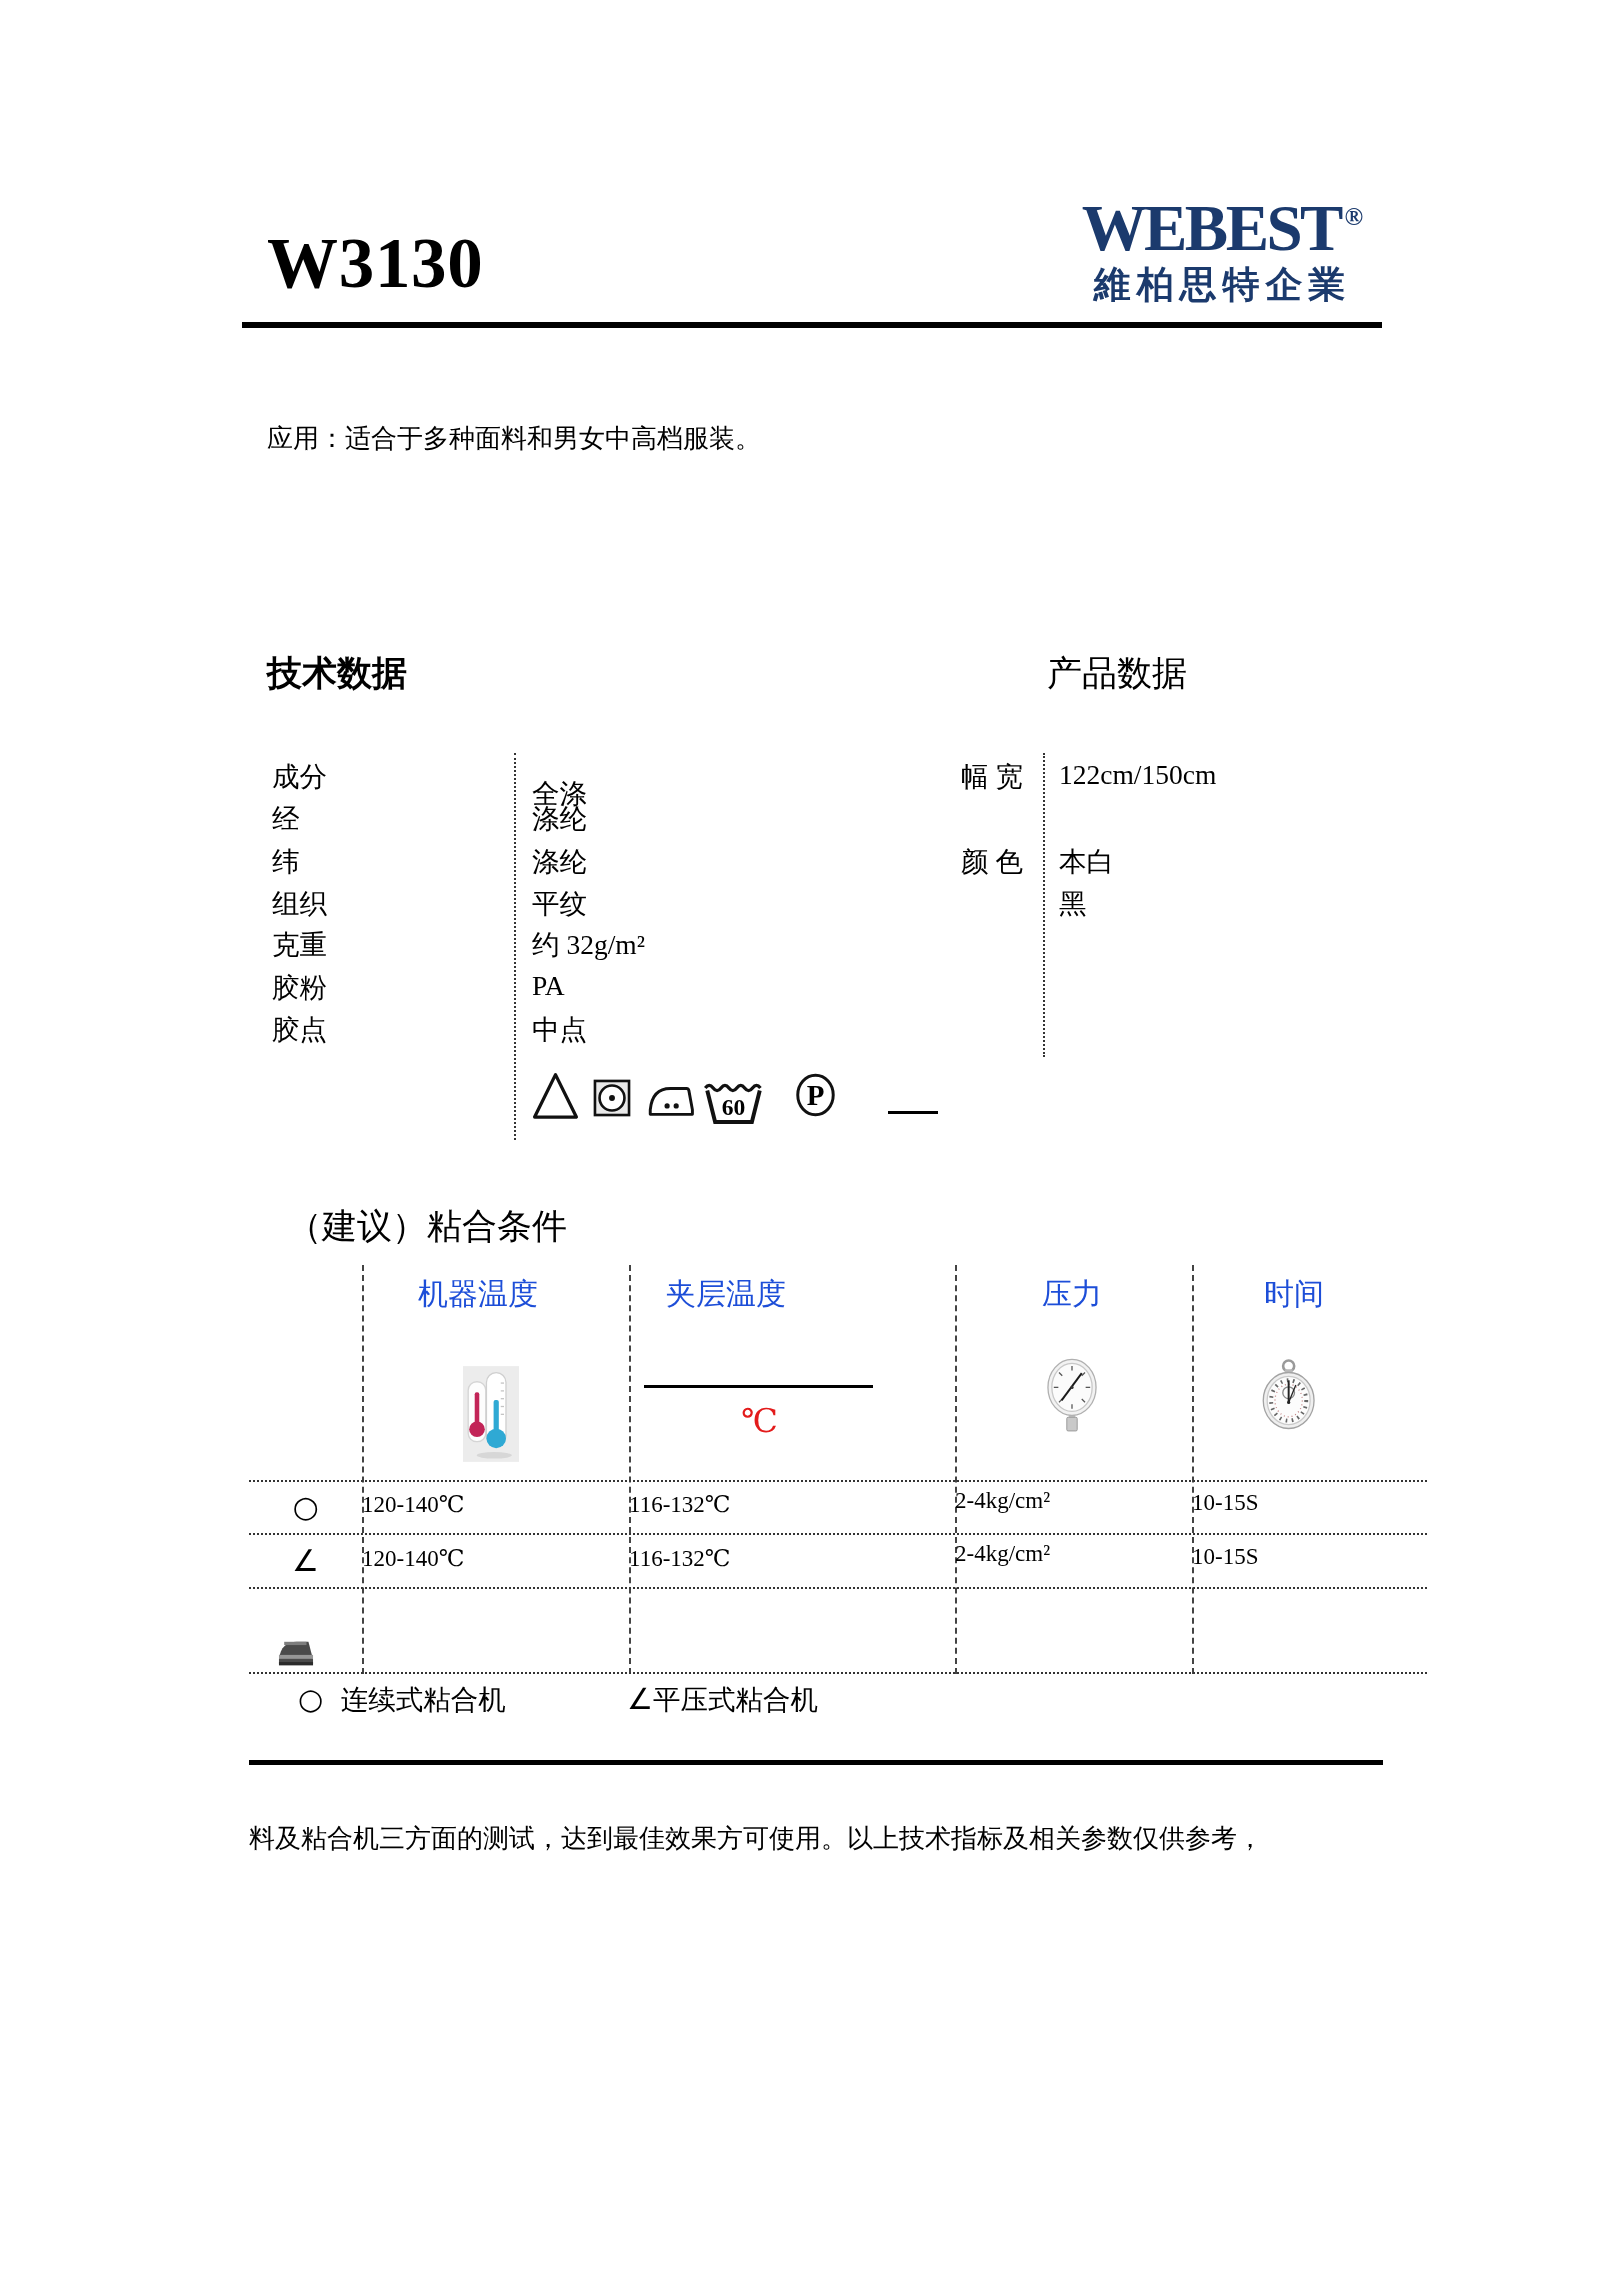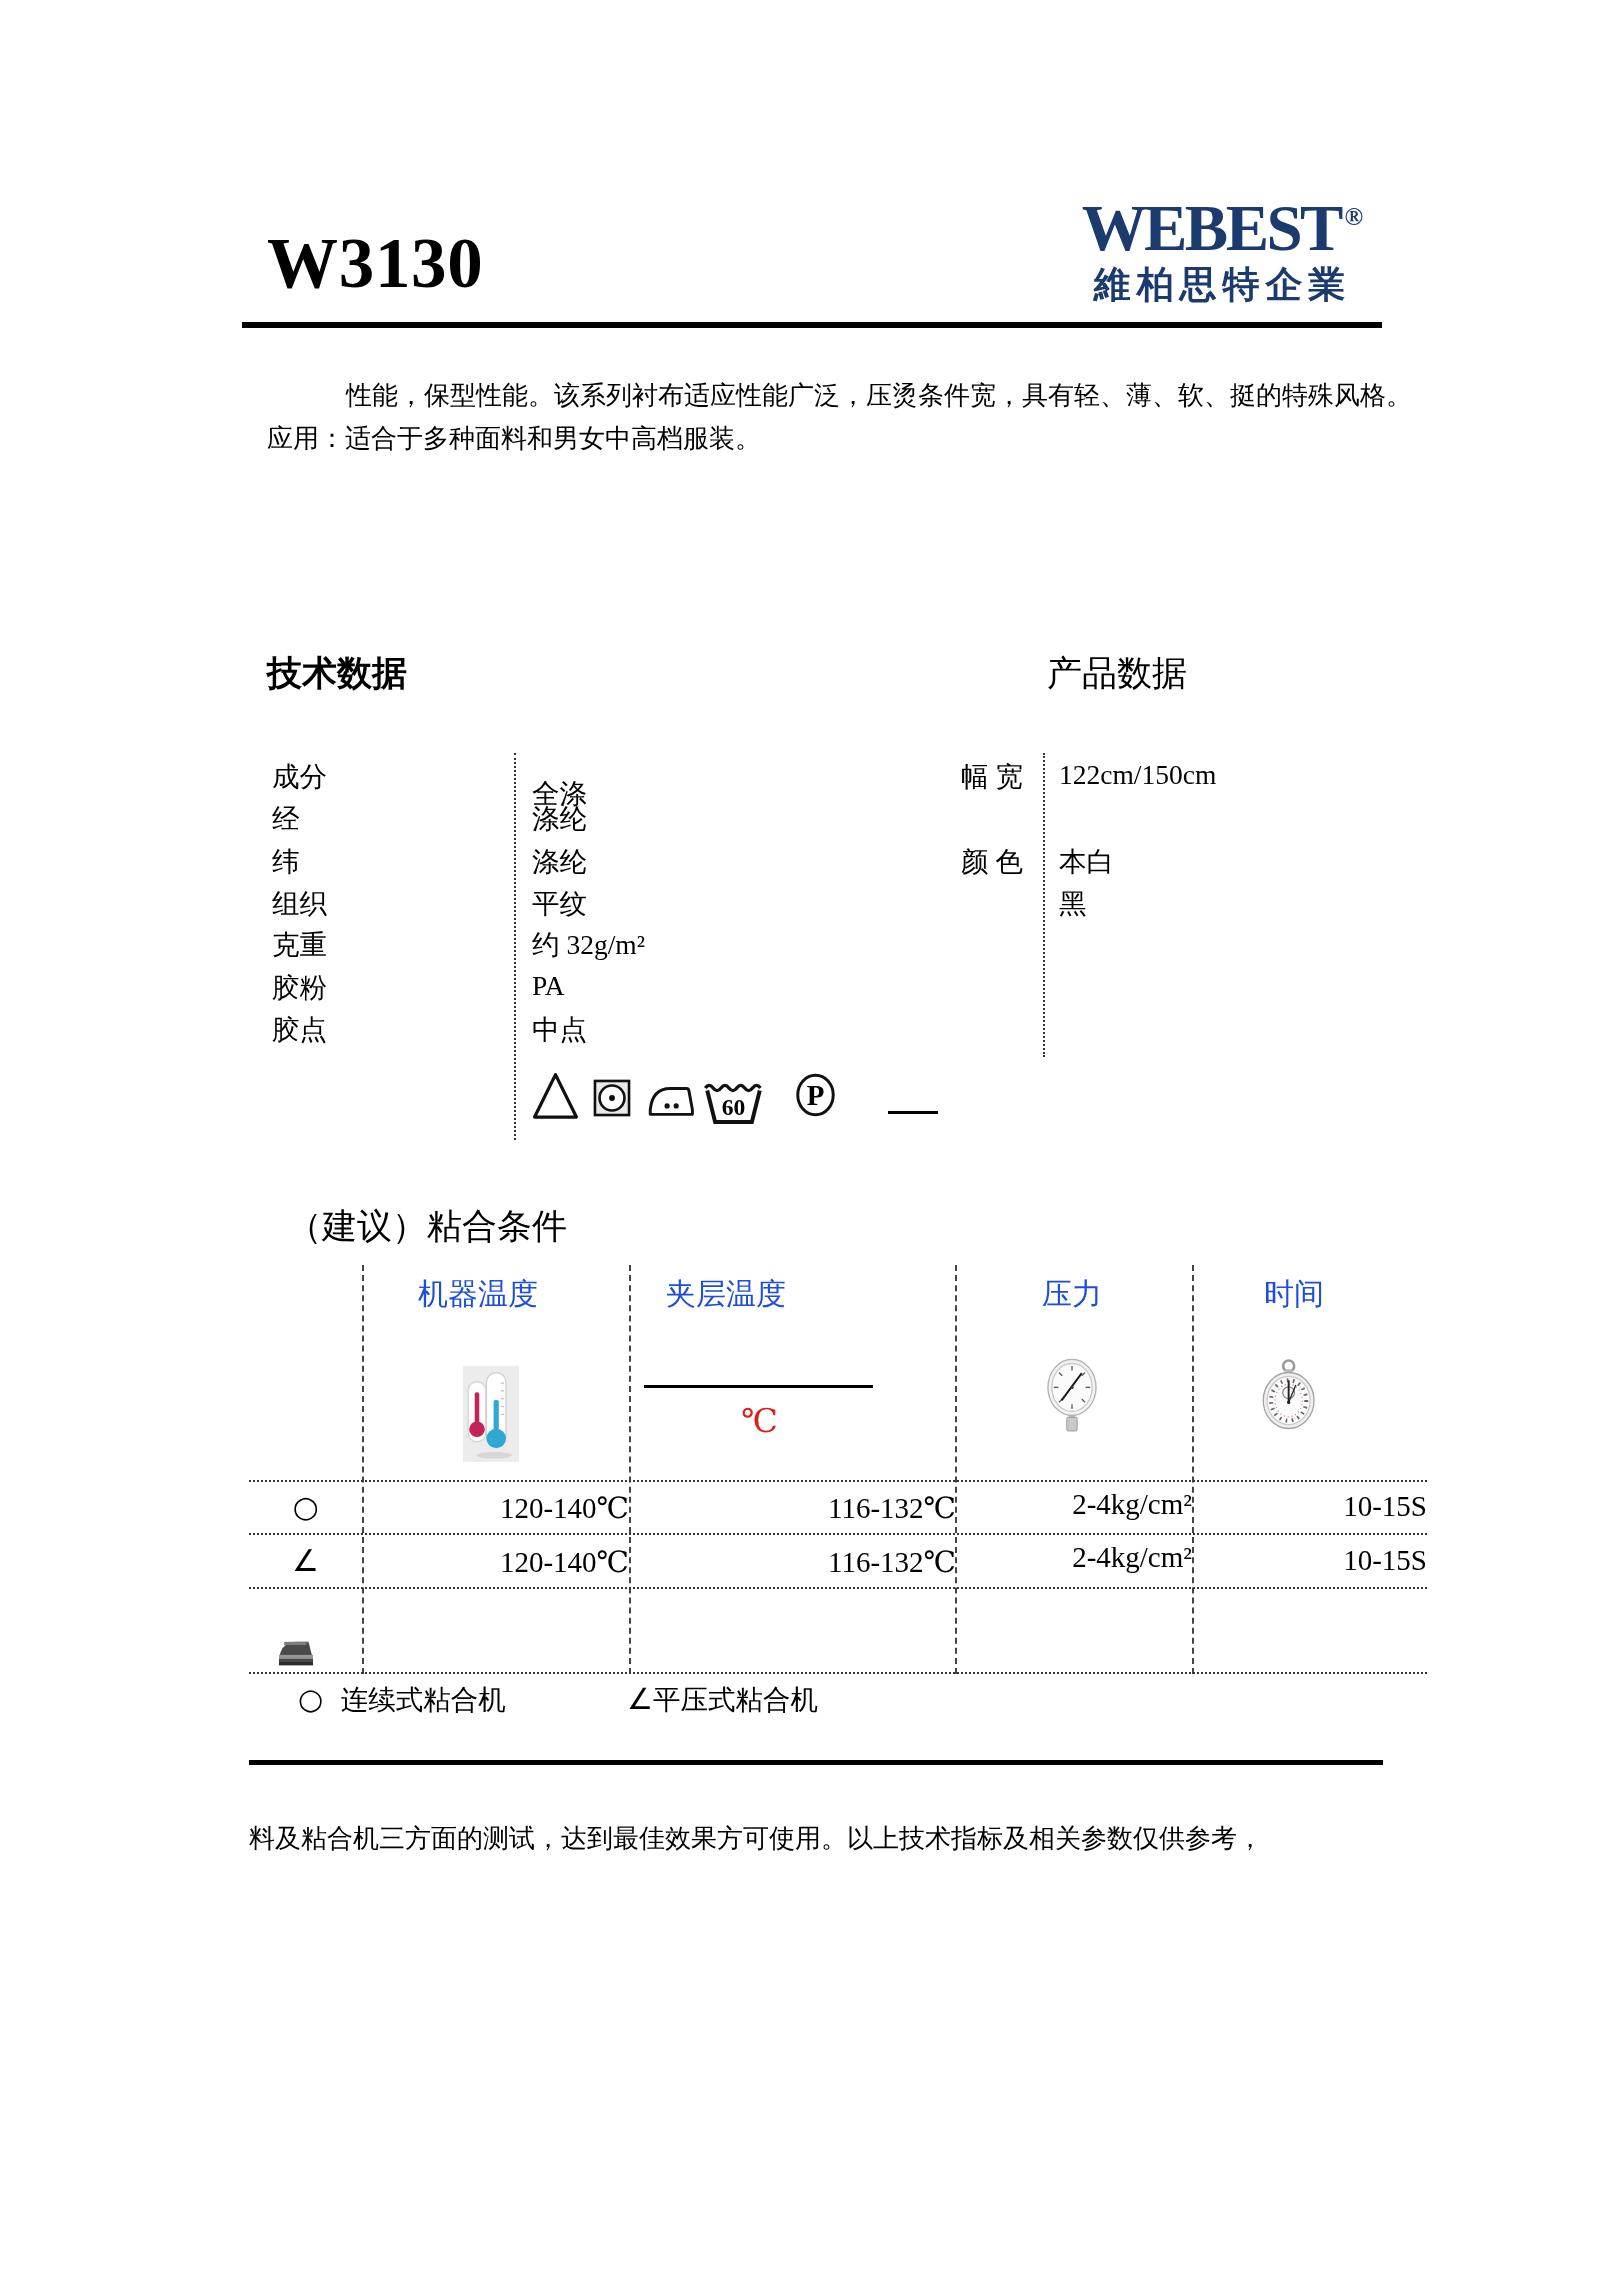--- a/index.html
+++ b/index.html
@@ -15,21 +15,21 @@
   .hrule{background:#000;}
   .body-txt{font-size:26px;line-height:1.2;white-space:nowrap;}
   .sec-title{font-size:35px;white-space:nowrap;}
   .vdot{width:0;border-left:2px dotted #333;}
   .cell{font-size:27.5px;white-space:nowrap;}
   .bond-title{font-size:35px;white-space:nowrap;}
   .bond-table{position:absolute;left:249px;top:1265px;width:1178px;height:410px;}
   .bvline{position:absolute;top:0;height:409px;width:0;border-left:2px dashed #444;}
   .bhline{position:absolute;left:0;width:1178px;height:0;border-top:2px dotted #333;}
   .bhead{position:absolute;font-size:30px;color:#1d4ed8;white-space:nowrap;}
-  .bcell{position:absolute;font-size:29px;text-align:right;white-space:nowrap;}
+  .bcell{position:absolute;font-size:23px;text-align:left;white-space:nowrap;}
   .bsym{position:absolute;font-size:30px;text-align:center;
         font-family:"DejaVu Sans","Liberation Sans",sans-serif;}
   .celsius{position:absolute;color:#e31b1b;font-size:33px;text-align:center;}
   .legend{font-size:27.5px;white-space:nowrap;}
   .legend .sym{font-family:"DejaVu Sans","Liberation Sans",sans-serif;font-size:29px;}
   .footer-line{font-size:26px;white-space:nowrap;}
   svg text{font-family:"Liberation Serif","DejaVu Serif",serif;}
 </style>
 </head>
 <body>
@@ -38,21 +38,20 @@
 
   <div class="abs title" style="left:267px;top:223px;">W3130</div>
 
   <div class="abs logo" style="left:1072px;top:196px;">
     <div class="logo-en"><span>WEBEST</span><span class="reg">®</span></div>
     <div class="logo-cn">維柏思特企業</div>
   </div>
 
   <div class="abs hrule" style="left:242px;top:322px;width:1140px;height:5.9px;"></div>
 
-  <div class="abs body-txt" style="left:346px;top:380px;">性能，保型性能。该系列衬布适应性能广泛，压烫条件宽，具有轻、薄、软、挺的特殊风格。</div>
   <div class="abs body-txt" style="left:267px;top:423px;">
     <span>应用：</span><span>适合于多种面料和男女中高档服装。</span>
   </div>
 
   <div class="abs sec-title" style="left:267px;top:650px;font-weight:bold;">技术数据</div>
   <div class="abs sec-title" style="left:1047px;top:650px;">产品数据</div>
 
   <div class="abs vdot" style="left:514px;top:753px;height:387px;"></div>
   <div class="abs vdot" style="left:1043px;top:753px;height:304px;"></div>
 

